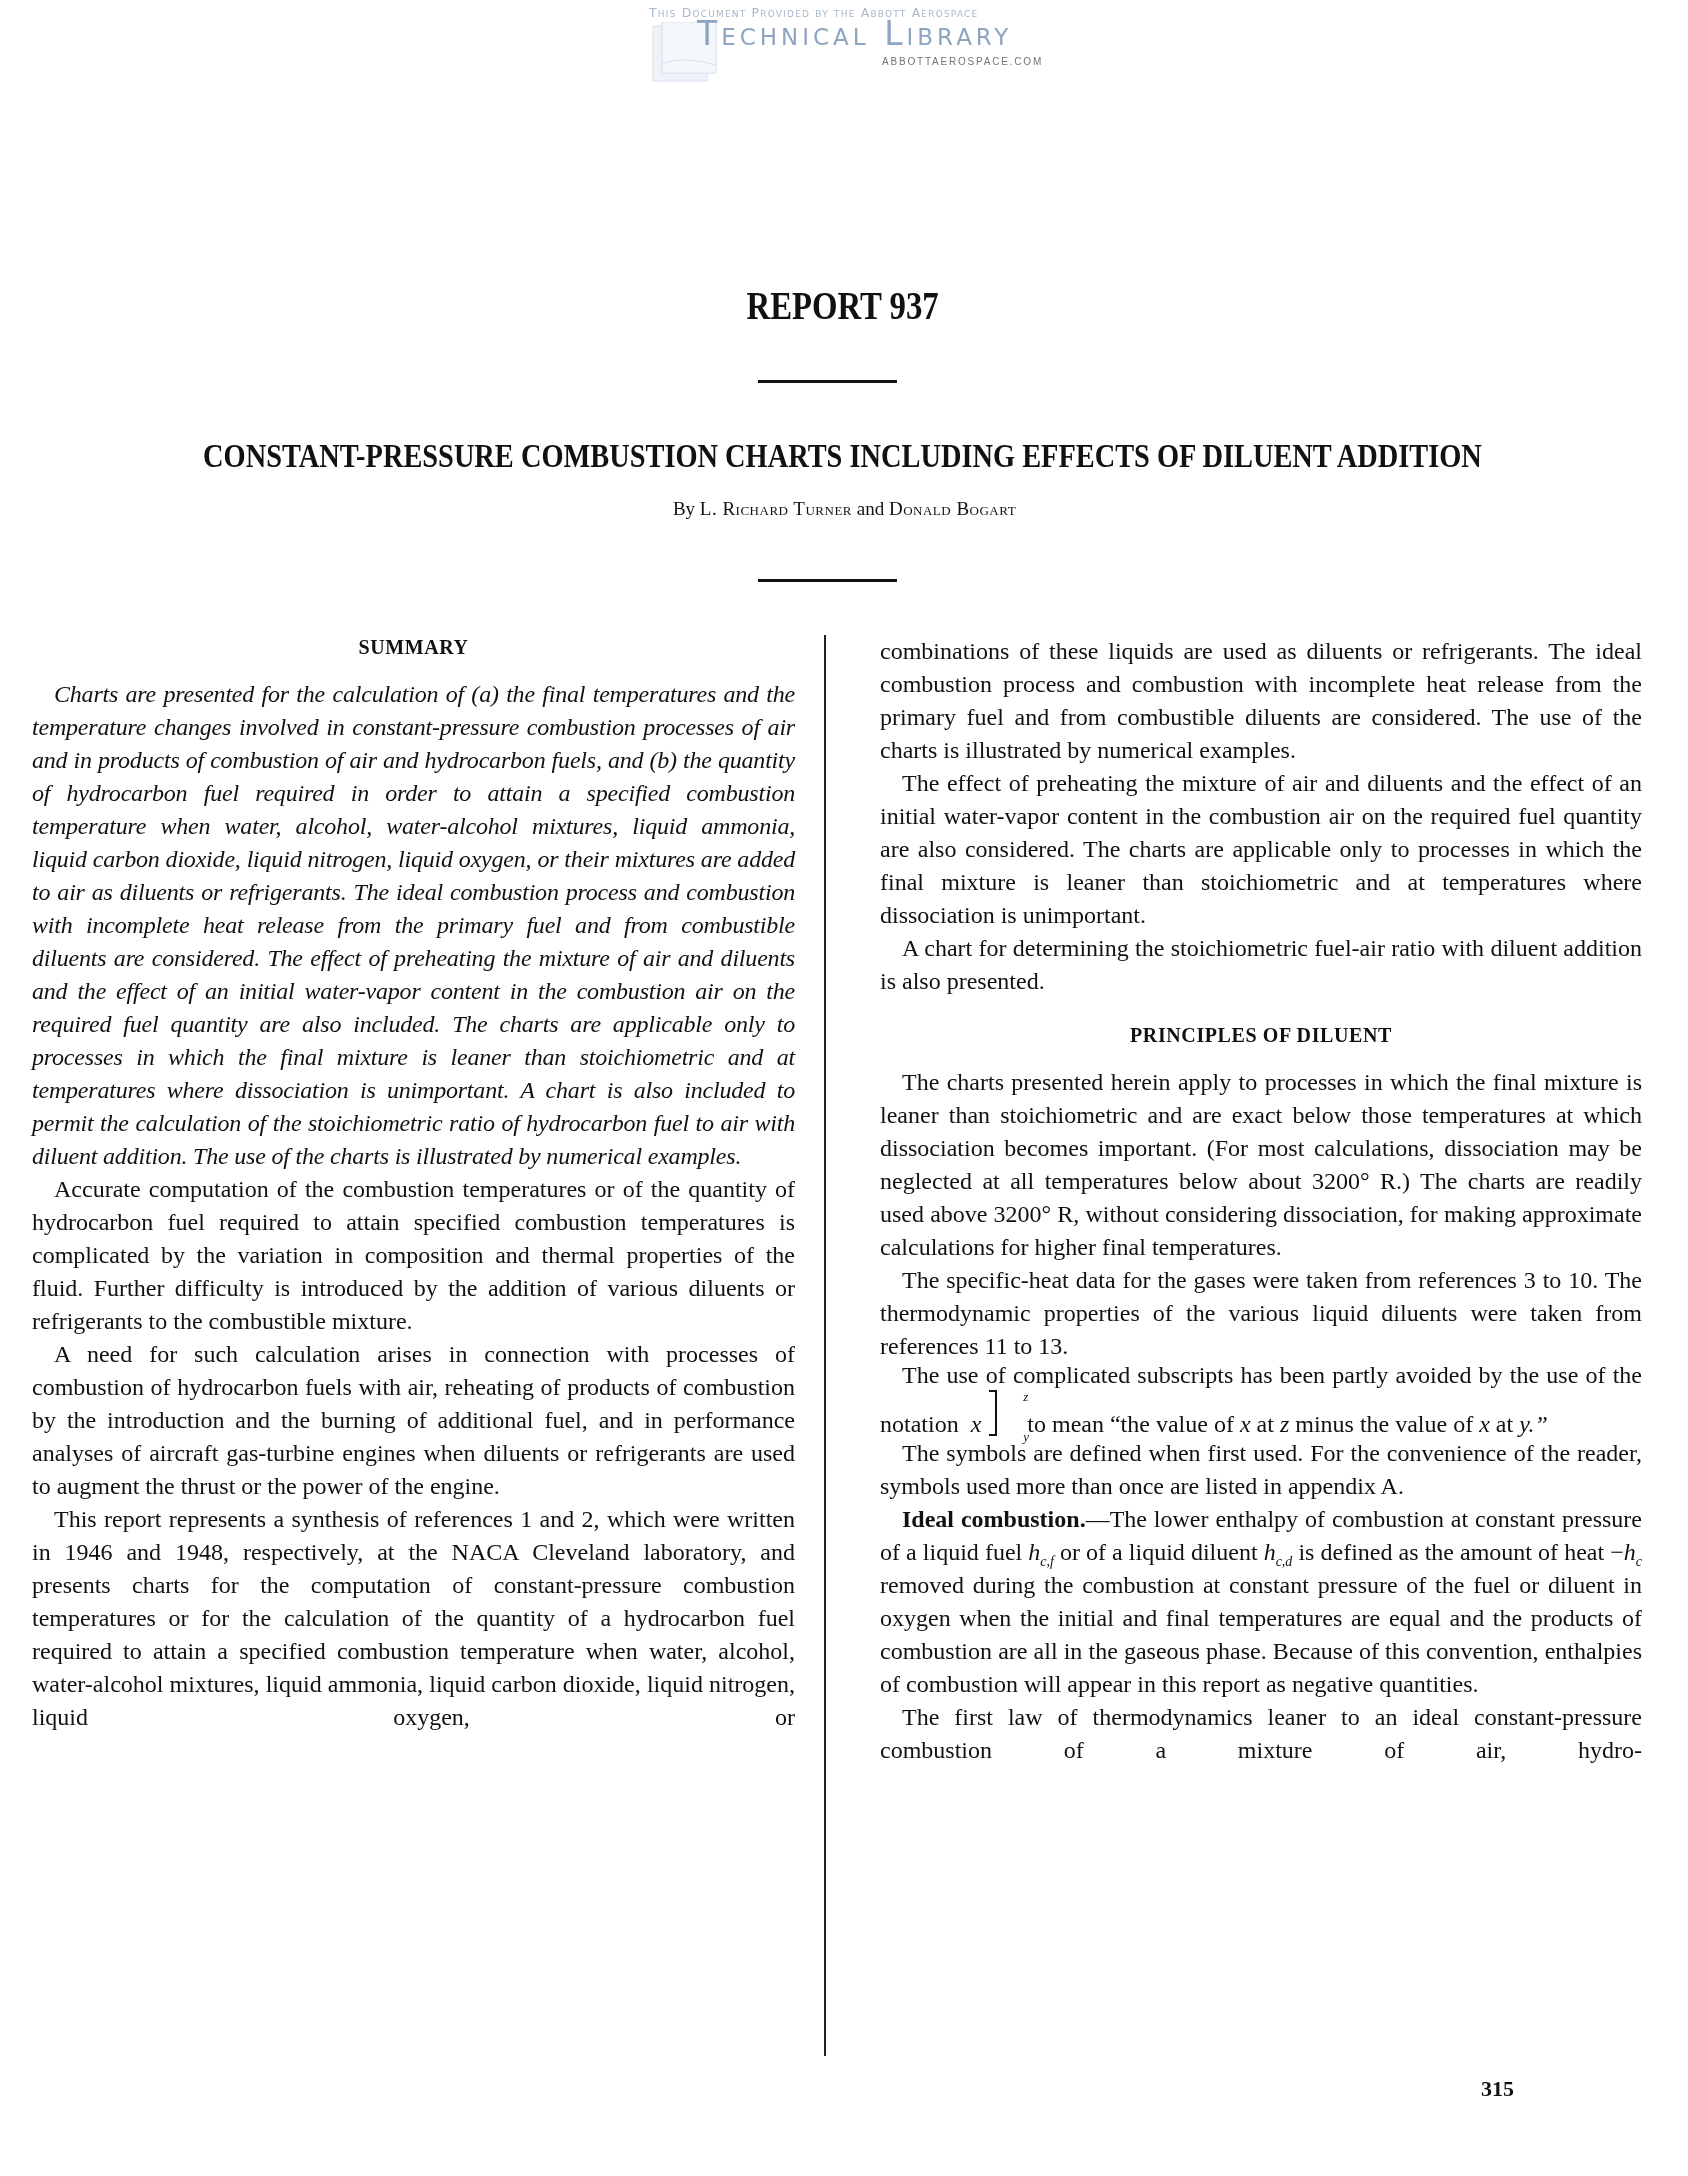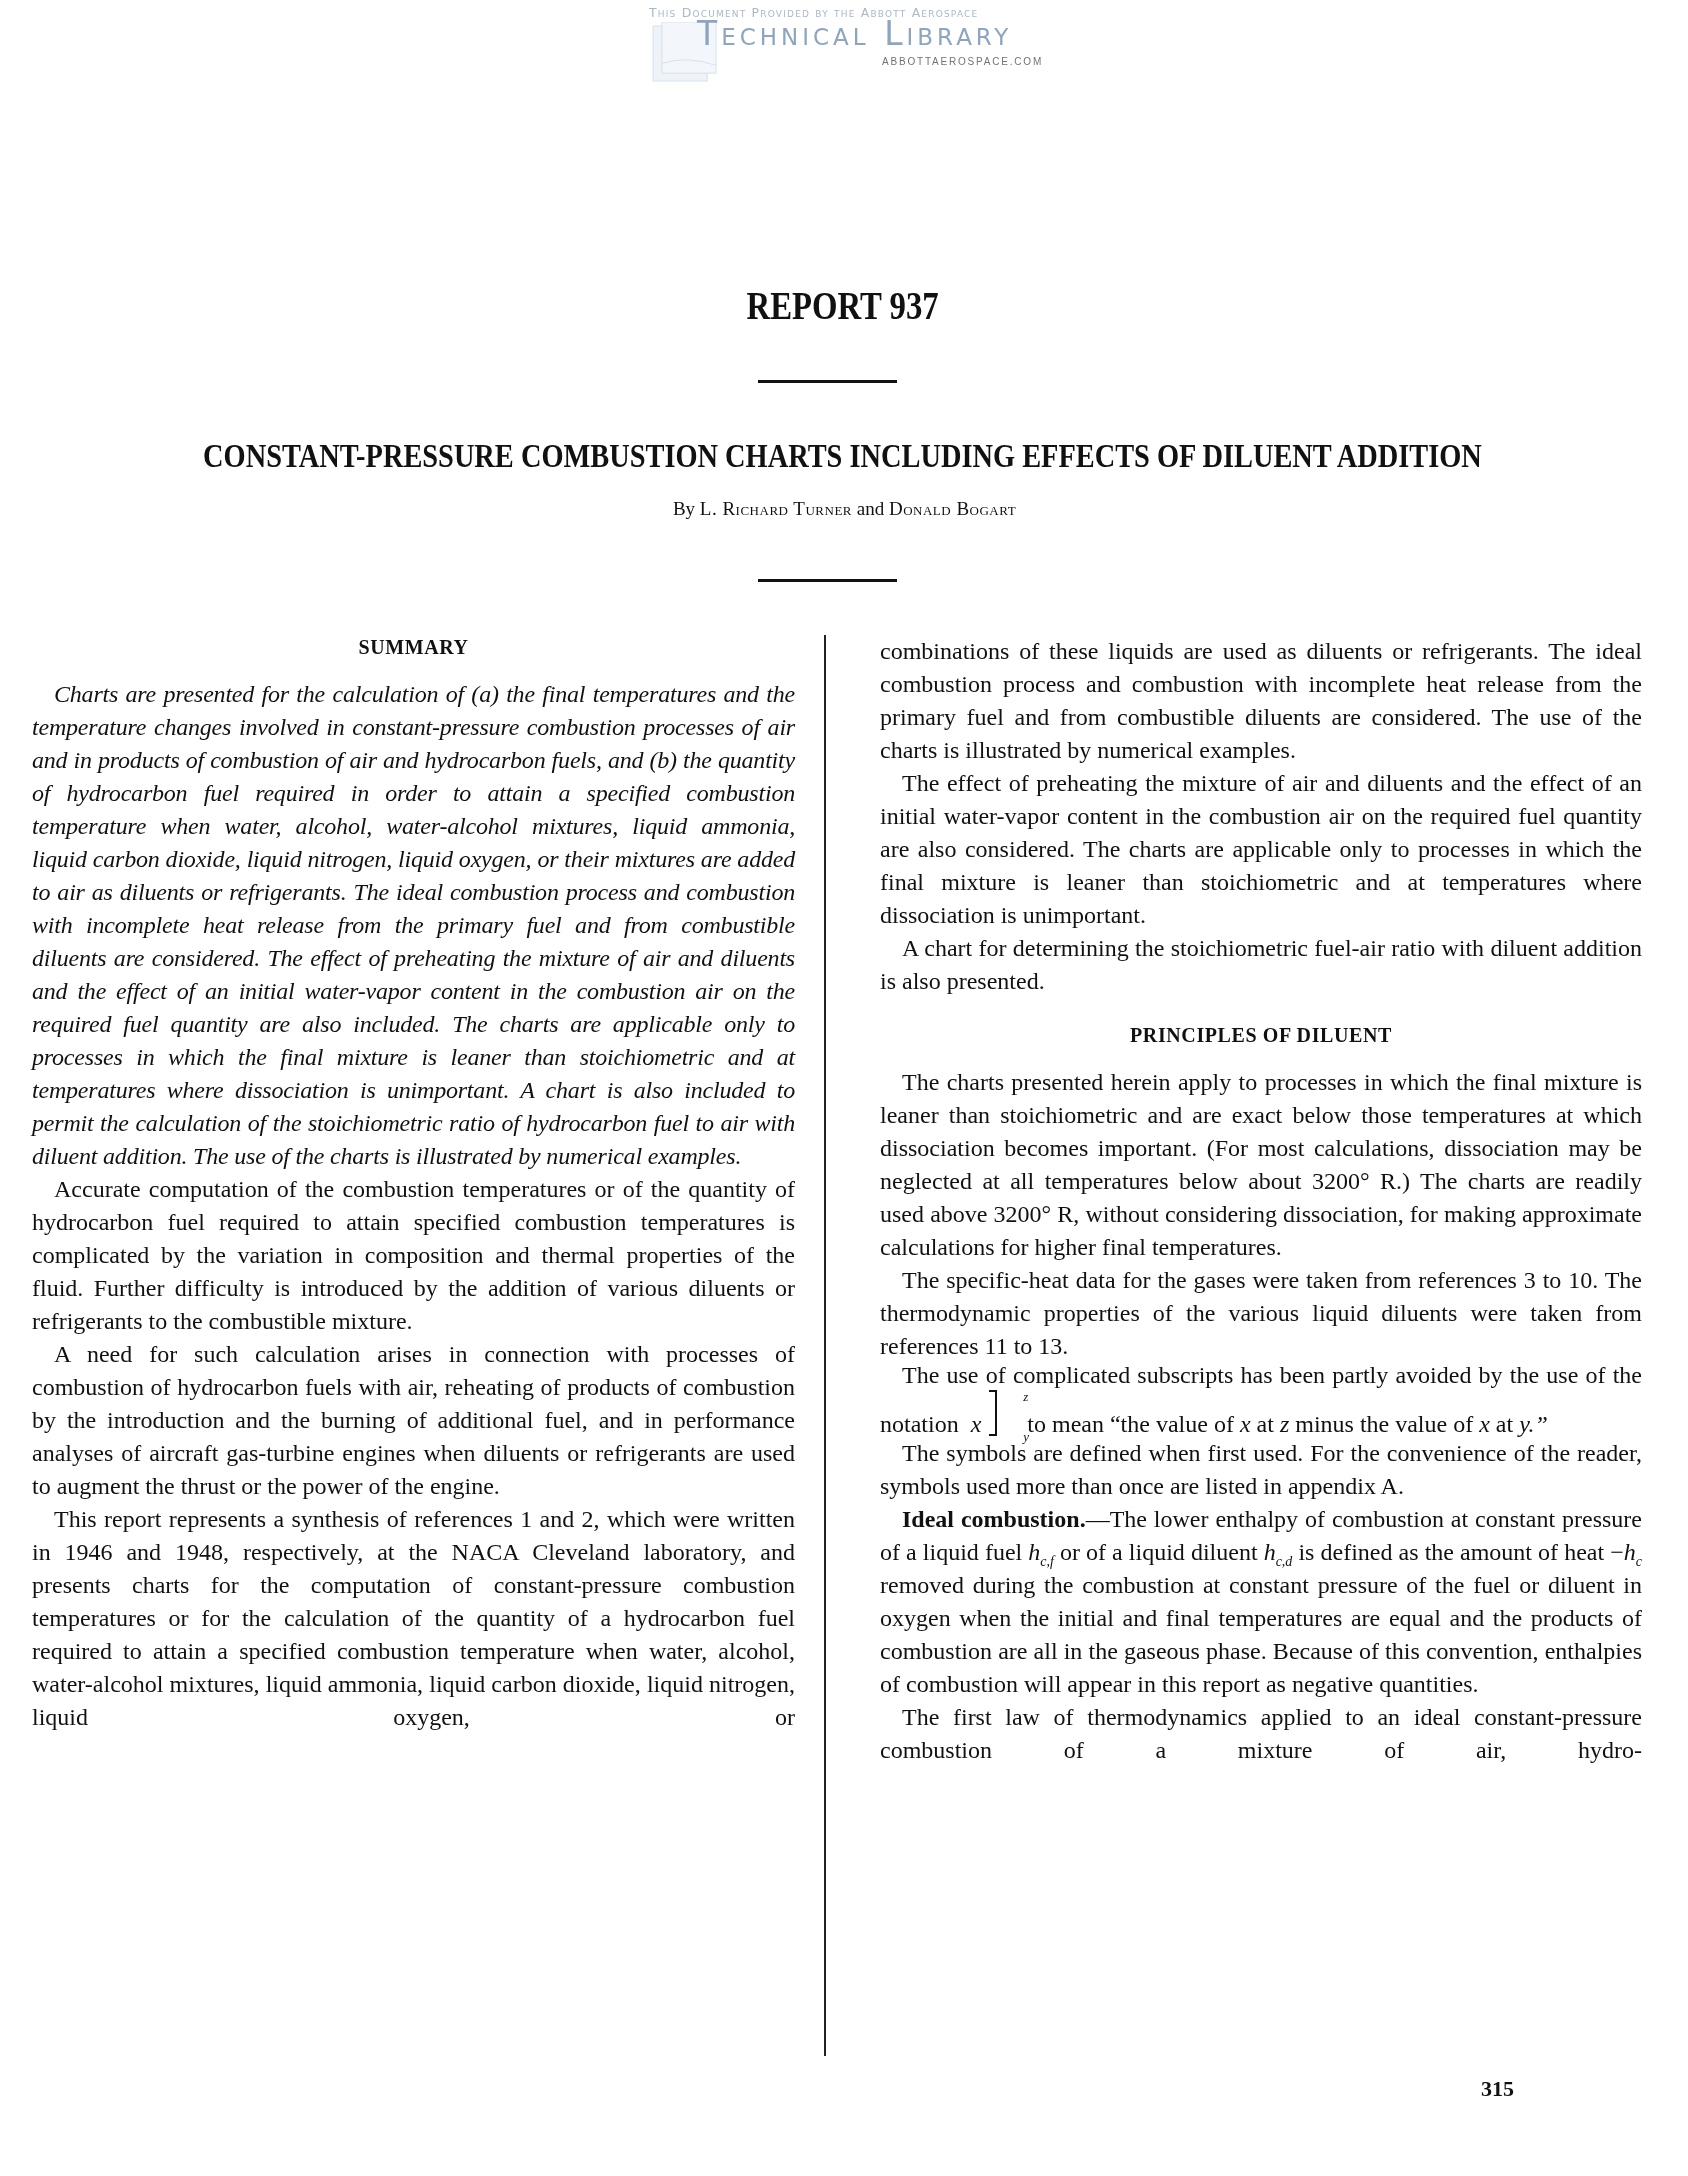--- a/index.html
+++ b/index.html
@@ -252,17 +252,17 @@
     <span class="math">y.”</span>
   </p>
   <p>The symbols are defined when first used. For the convenience of the reader, symbols used more than once are listed in appendix A.</p>
   <p><span class="run-in">Ideal combustion.</span><span>—The lower enthalpy of combustion at constant pressure of a liquid fuel</span>
     <span class="math">h</span><sub class="math">c,f</sub>
     <span>or of a liquid diluent</span>
     <span class="math">h</span><sub class="math">c,d</sub>
     <span>is defined as the amount of heat −</span><span class="math">h</span><sub class="math">c</sub>
     <span>removed during the combustion at constant pressure of the fuel or diluent in oxygen when the initial and final temperatures are equal and the products of combustion are all in the gaseous phase. Because of this convention, enthalpies of combustion will appear in this report as negative quantities.</span>
   </p>
-  <p style="text-align-last: justify;">The first law of thermodynamics applied to an ideal constant-pressure combustion of a mixture of air, hydro-</p>
+  <p style="text-align-last: justify;">The first law of thermodynamics leaner to an ideal constant-pressure combustion of a mixture of air, hydro-</p>
 </div>
 
 <div class="page-number">315</div>
 
 
 </body></html>

